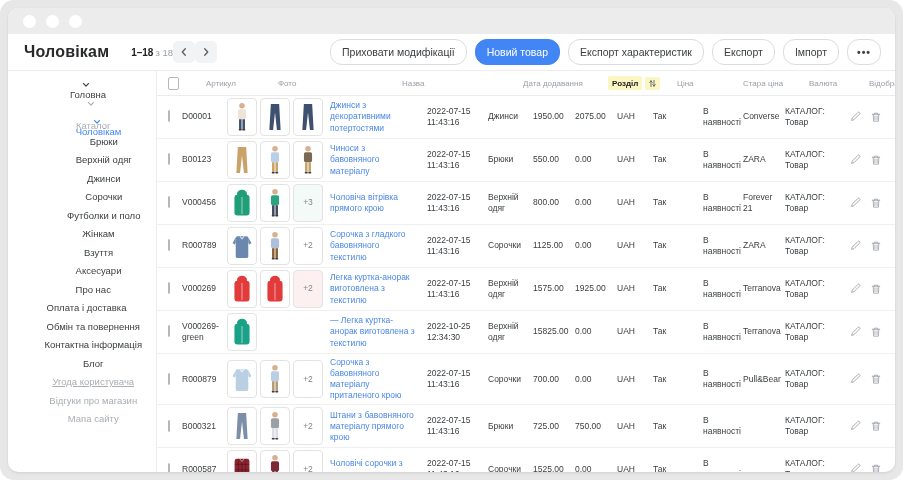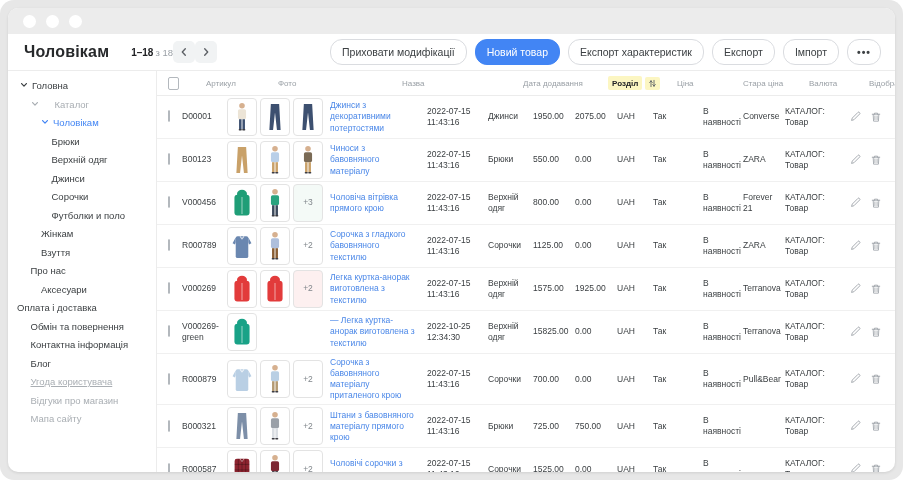--- a/index.html
+++ b/index.html
@@ -16,21 +16,21 @@
   .pager .of{font-size:9.5px;color:#9aa0a6;font-weight:400;margin-left:2px;}
   .navbtn{width:22px;height:22px;border:none;background:#f1f3f4;border-radius:5px;color:#5f6368;
     display:flex;align-items:center;justify-content:center;cursor:pointer;padding:0;}
   .actions{margin-left:auto;display:flex;gap:8px;align-items:center;}
   .btn{height:26px;padding:0 11px;border:1px solid #dadce0;border-radius:12px;background:#fff;
     font-size:10.5px;color:#3c4043;cursor:pointer;white-space:nowrap;font-family:inherit;}
   .btn.primary{background:#4285f4;border-color:#4285f4;color:#fff;padding-left:11px;}
   .btn.more{padding:0 9px;font-weight:700;letter-spacing:1px;}
   .content{position:absolute;top:62px;left:0;right:0;bottom:0;border-top:1px solid #ececec;display:flex;}
   .sidebar{width:148px;flex:none;border-right:1px solid #ececec;padding-top:9px;overflow:hidden;}
-  .side-item{display:flex;height:18.5px;font-size:9.5px;color:#3c4043;cursor:pointer;white-space:nowrap;}
+  .side-item{display:flex;align-items:center;height:18.5px;font-size:9.5px;color:#3c4043;cursor:pointer;white-space:nowrap;flex-direction:column;}
   .side-item .chev{display:inline-flex;margin-right:4px;margin-top:1px;}
   .side-item.muted{color:#a9aeb3;}
   .side-item.active{color:#4285f4;}
   .tablewrap{flex:1;min-width:0;}
   .thead,.tr{display:grid;grid-template-columns:22px 48px 100px 97px 61px 45px 42px 42px 36px 50px 40px 42px 60px 1fr;align-items:center;}
   .thead{height:24px;border-bottom:1px solid #ececec;color:#9aa0a6;font-size:8px;gap:24px;}
   .th{padding-left:3px;white-space:nowrap;display:flex;align-items:center;}
   .hl-chip{background:#fcf6c2;color:#202124;font-weight:700;padding:2.5px 4px;border-radius:2px;}
   .sort-chip{background:#fcf6c2;color:#5f6368;padding:2px 3px;border-radius:2px;margin-left:3px;display:inline-flex;align-items:center;cursor:pointer;}
   .tr{min-height:41px;border-bottom:1px solid #f0f0f0;font-size:8.5px;color:#3c4043;}
@@ -119,25 +119,25 @@
           </div>
           <div class="side-item normal" style="padding-left: 43.5px;">
             <span>Футболки и поло</span>
           </div>
           <div class="side-item normal" style="padding-left: 33px;">
             <span>Жінкам</span>
           </div>
           <div class="side-item normal" style="padding-left: 33px;">
             <span>Взуття</span>
           </div>
+          <div class="side-item normal" style="padding-left: 33px;">
+            <span>Аксесуари</span>
+          </div>
           <div class="side-item normal" style="padding-left: 22.5px;">
             <span>Про нас</span>
-          </div>
-          <div class="side-item normal" style="padding-left: 33px;">
-            <span>Аксесуари</span>
           </div>
           <div class="side-item normal" style="padding-left: 9px;">
             <span>Оплата і доставка</span>
           </div>
           <div class="side-item normal" style="padding-left: 22.5px;">
             <span>Обмін та повернення</span>
           </div>
           <div class="side-item normal" style="padding-left: 22.5px;">
             <span>Контактна інформація</span>
           </div>

